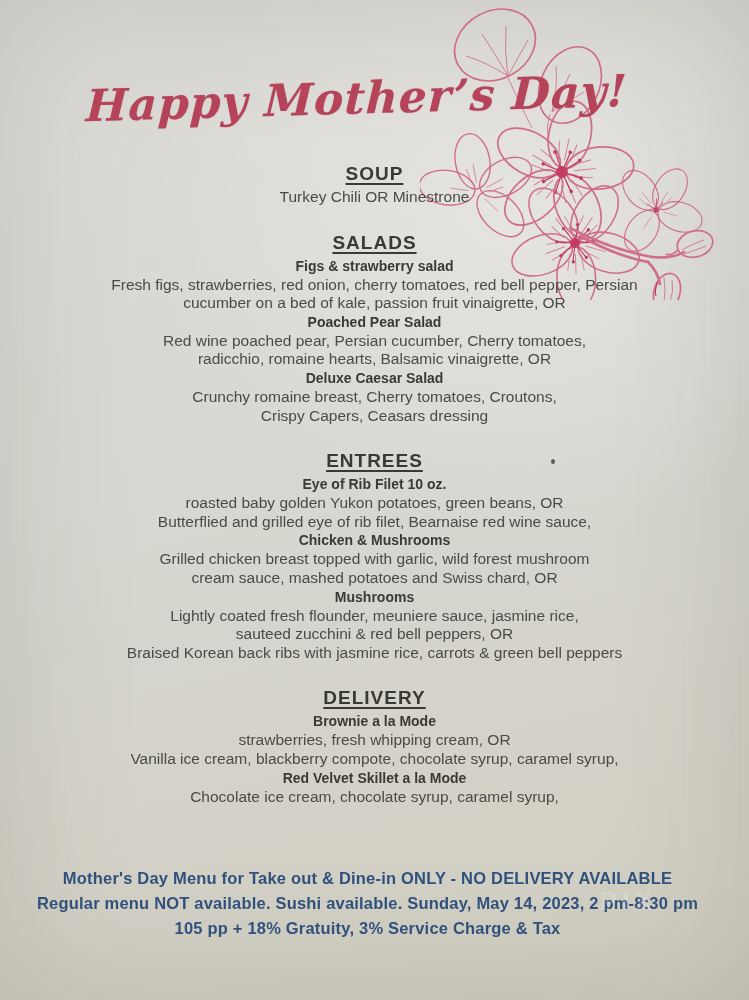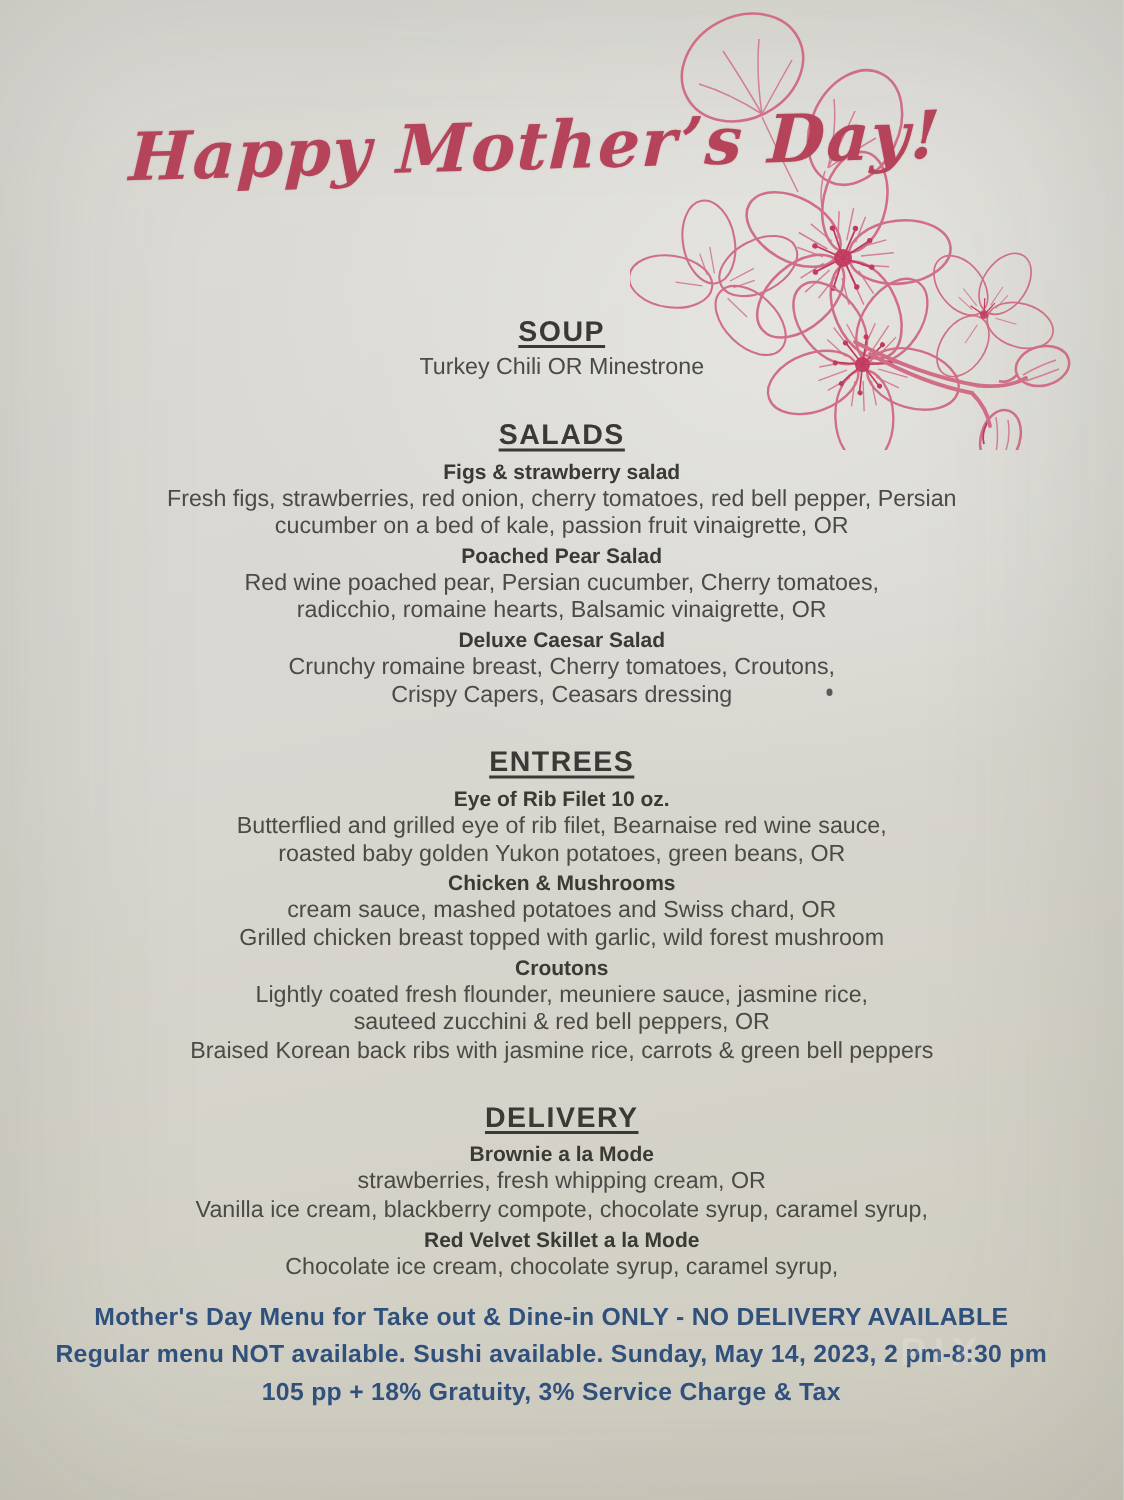--- a/index.html
+++ b/index.html
@@ -22,21 +22,21 @@
     font-style:italic;font-weight:700;
     font-size:44px;letter-spacing:1px;white-space:nowrap;
     color:var(--title-red,#b5435a);
     transform:rotate(-1.6deg) skewX(-4deg);
     text-shadow:0 0 1px rgba(181,67,90,0.45);
     z-index:3;
   }
 
   .menu-col{
     position:absolute;left:40px;right:40px;top:163px;
-    text-align:center;z-index:2;margin-top:48px;
+    text-align:center;z-index:2;
   }
   .section{margin-bottom:25px;}
   .section-heading{
     display:inline-block;
     font-size:19px;font-weight:700;letter-spacing:1px;
     color:var(--heading-ink,#3a3935);
     text-decoration:underline;text-underline-offset:3px;text-decoration-thickness:2px;
     margin-bottom:3px;
   }
   .section-items{}
@@ -248,26 +248,26 @@
         <div class="item-name">Deluxe Caesar Salad</div>
         <div class="item-line">Crunchy romaine breast, Cherry tomatoes, Croutons,</div>
         <div class="item-line">Crispy Capers, Ceasars dressing</div>
       </div>
   </div>
 
   <div class="section">
     <div class="section-heading">ENTREES</div>
     <div class="section-items">
         <div class="item-name">Eye of Rib Filet 10 oz.</div>
+        <div class="item-line">roasted baby golden Yukon potatoes, green beans, OR</div>
         <div class="item-line">Butterflied and grilled eye of rib filet, Bearnaise red wine sauce,</div>
-        <div class="item-line">roasted baby golden Yukon potatoes, green beans, OR</div>
         <div class="item-name">Chicken &amp; Mushrooms</div>
+        <div class="item-line">Grilled chicken breast topped with garlic, wild forest mushroom</div>
         <div class="item-line">cream sauce, mashed potatoes and Swiss chard, OR</div>
-        <div class="item-line">Grilled chicken breast topped with garlic, wild forest mushroom</div>
-        <div class="item-name">Croutons</div>
+        <div class="item-name">Mushrooms</div>
         <div class="item-line">Lightly coated fresh flounder, meuniere sauce, jasmine rice,</div>
         <div class="item-line">sauteed zucchini &amp; red bell peppers, OR</div>
         <div class="item-line">Braised Korean back ribs with jasmine rice, carrots &amp; green bell peppers</div>
       </div>
   </div>
 
   <div class="section">
     <div class="section-heading">DELIVERY</div>
     <div class="section-items">
         <div class="item-name">Brownie a la Mode</div>

